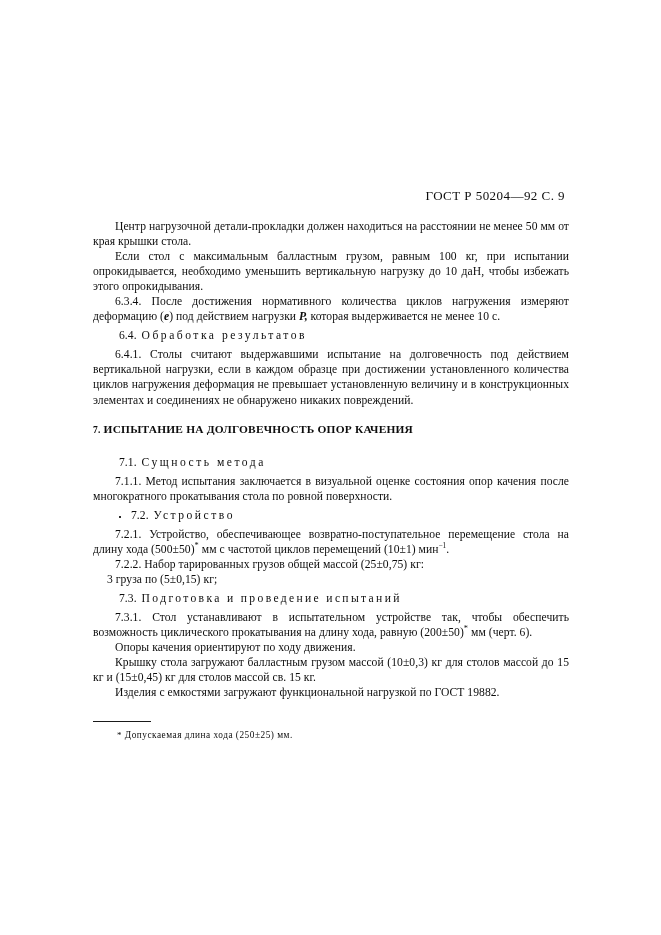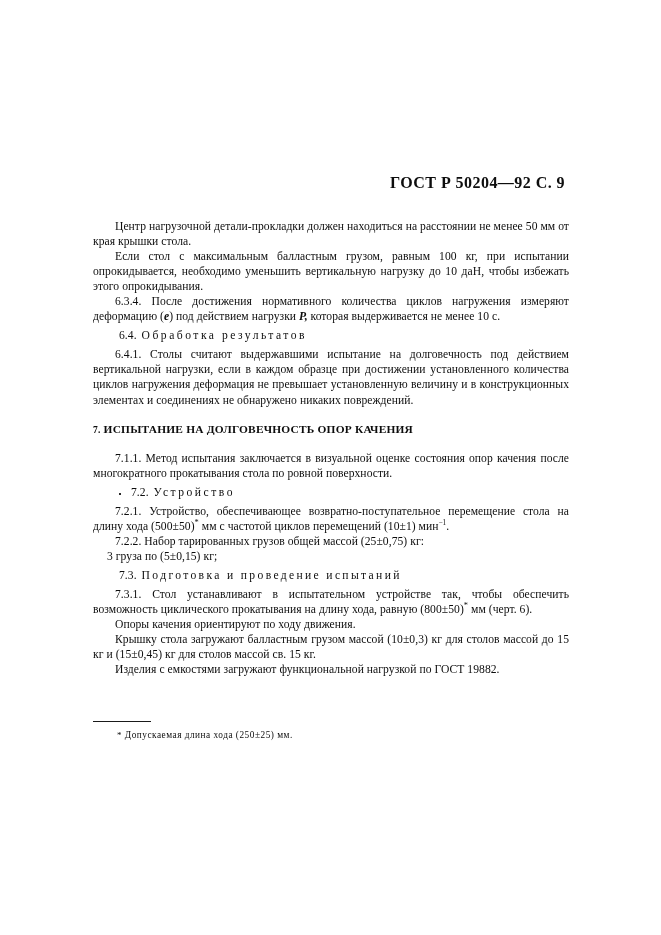--- a/index.html
+++ b/index.html
@@ -22,23 +22,23 @@
     top: 0;
     width: 661px;
     height: 935px;
     background: #ffffff;
   }
 
   
   .page-header {
     position: absolute;
     right: 96px;
-    top: 176px;
-    font-size: 16px;
-    font-weight: bold;
+    top: 189px;
+    font-size: 13px;
+    font-weight: normal;
     letter-spacing: 0.45px;
     white-space: nowrap;
     line-height: 14px;
   }
 
   
   .text-column {
     position: absolute;
     left: 93px;
     top: 219px;
@@ -169,20 +169,23 @@
 
     <div class="gap-lg"></div>
 
     <p class="section-title">
       <span class="st-num">7.</span>
       <span>ИСПЫТАНИЕ НА ДОЛГОВЕЧНОСТЬ ОПОР КАЧЕНИЯ</span>
     </p>
 
     <div class="gap-sm"></div>
 
+    <p class="subhead">
+      <span class="sh-num">7.1.</span><span class="sh-text">Сущность метода</span>
+    </p>
 
     <p class="para">7.1.1. Метод испытания заключается в визуальной оценке состояния опор качения после многократного прокатывания стола по ровной поверхности.</p>
 
     <p class="subhead noindent">
       <span class="ink-dot"></span><span class="sh-num">7.2.</span><span class="sh-text">Устройство</span>
     </p>
 
     <p class="para">
       <span>7.2.1. Устройство, обеспечивающее  возвратно-поступательное перемещение стола на длину хода (500±50)</span><span class="star">*</span><span> мм с частотой циклов перемещений (10±1) мин</span><sup class="exp">−1</sup><span>.</span>
     </p>
@@ -190,21 +193,21 @@
     <p class="para">7.2.2. Набор тарированных грузов общей массой (25±0,75) кг:</p>
 
     <p class="para subindent noindent" style="text-indent:14px">3 груза по (5±0,15) кг;</p>
 
 
     <p class="subhead">
       <span class="sh-num">7.3.</span><span class="sh-text wide">Подготовка и проведение испытаний</span>
     </p>
 
     <p class="para">
-      <span>7.3.1. Стол устанавливают в испытательном устройстве   так, чтобы обеспечить возможность циклического прокатывания   на длину хода, равную (800±50)</span><span class="star">*</span><span> мм (черт. 6).</span>
+      <span>7.3.1. Стол устанавливают в испытательном устройстве   так, чтобы обеспечить возможность циклического прокатывания   на длину хода, равную (200±50)</span><span class="star">*</span><span> мм (черт. 6).</span>
     </p>
 
     <p class="para">Опоры качения ориентируют по ходу движения.</p>
 
     <p class="para">Крышку стола загружают балластным грузом массой (10±0,3) кг для столов массой до 15 кг и (15±0,45) кг для столов массой св. 15 кг.</p>
 
     <p class="para">Изделия с емкостями загружают функциональной нагрузкой по ГОСТ 19882.</p>
 
   </div>
 

